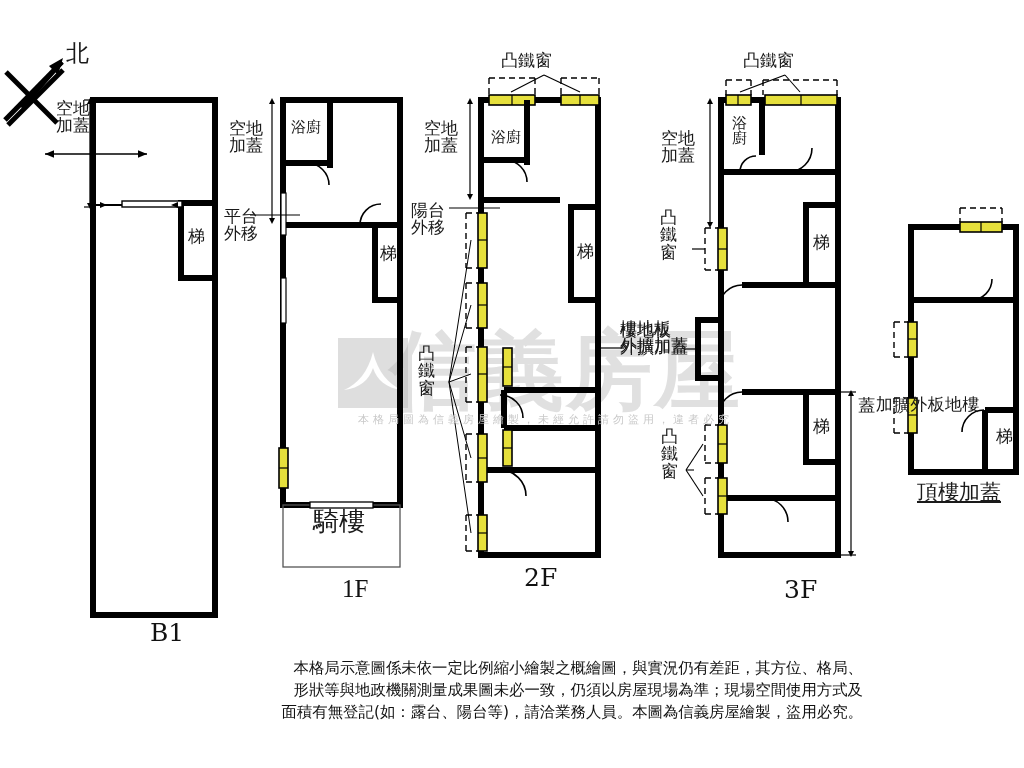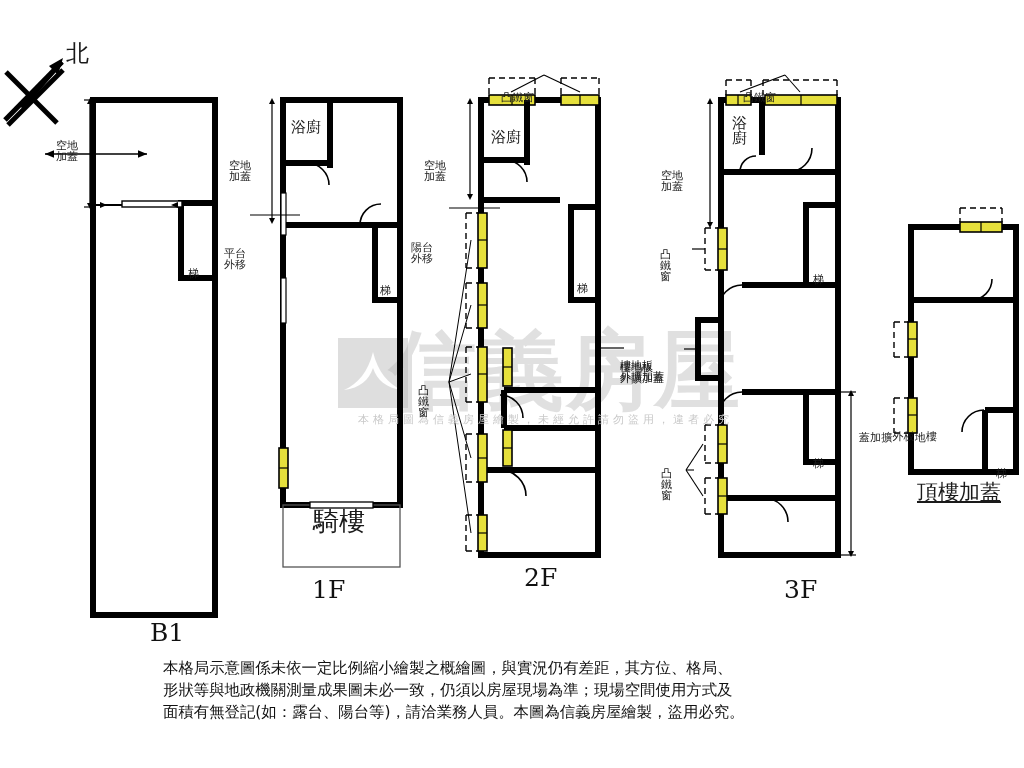--- a/index.html
+++ b/index.html
@@ -16,21 +16,21 @@
   #svgroot{position:absolute;left:0;top:0;}
   .lbl{
     position:absolute;
     font-family:"DejaVu Sans","Liberation Sans",sans-serif;
     color:#1a1a1a;
     line-height:1.02;
     white-space:pre;
     letter-spacing:0px;
   }
   .lbl-sm{font-size:15px;}
-  .lbl-md{font-size:11px;margin-top:40px;}
+  .lbl-md{font-size:17px;}
   .lbl-lg{font-size:20px;}
   .floorname{
     position:absolute;
     font-family:"DejaVu Serif","Liberation Serif",serif;
     font-size:25px;
     color:#111;
   }
   .vert{
     writing-mode:vertical-rl;
     text-orientation:upright;
@@ -51,21 +51,21 @@
     margin-left:24px;
   }
   #disclaimer{
     position:absolute;
     left:163px;top:658px;
     width:700px;
     font-size:15.4px;
     line-height:1.42;
     color:#111;
     white-space:pre-line;
-    text-align:left;
+    text-align:right;
   }
 </style>
 </head>
 <body>
 
 <div id="stage">
 
   <div class="wm-logo" style="left:338px;top:338px;">
     <svg width="70" height="70" viewBox="0 0 70 70">
       <rect x="0" y="0" width="70" height="70" fill="#b3b3b3"></rect>
@@ -321,21 +321,21 @@
   <div class="lbl lbl-md" style="left:224px;top:208px;">平台
 外移</div>
 
   <div class="lbl lbl-md" style="left:424px;top:120px;">空地
 加蓋</div>
   <div class="lbl lbl-md" style="left:411px;top:202px;">陽台
 外移</div>
   <div class="lbl lbl-sm" style="left:291px;top:120px;">浴廚</div>
   <div class="lbl lbl-md" style="left:380px;top:245px;">梯</div>
   <div class="lbl" style="left:313px;top:508px;font-size:26px;">騎樓</div>
-  <div class="floorname" style="left:312px;top:575px;">1F</div>
+  <div class="floorname" style="left:342px;top:575px;font-family:Liberation Serif, serif;">1F</div>
 
   <div class="lbl lbl-md" style="left:501px;top:52px;">凸鐵窗</div>
   <div class="lbl lbl-sm" style="left:491px;top:130px;">浴廚</div>
   <div class="lbl lbl-md" style="left:577px;top:243px;">梯</div>
   <div class="lbl lbl-md" style="left:418px;top:345px;">凸
 鐵
 窗</div>
   <div class="lbl lbl-md" style="left:620px;top:320px;">樓地板
 外擴加蓋</div>
   <div class="floorname" style="left:524px;top:563px;">2F</div>

